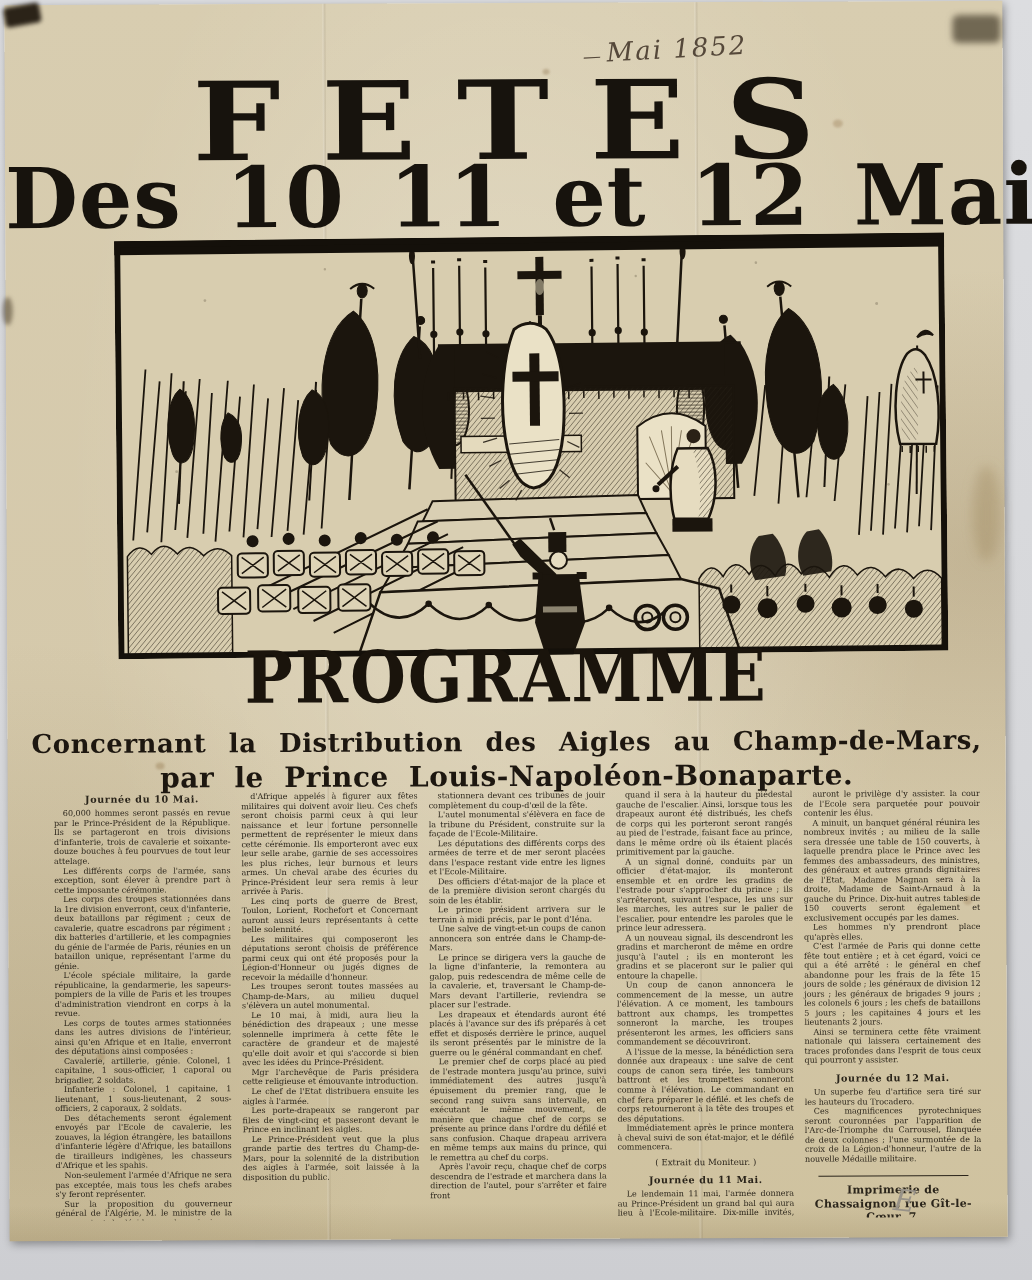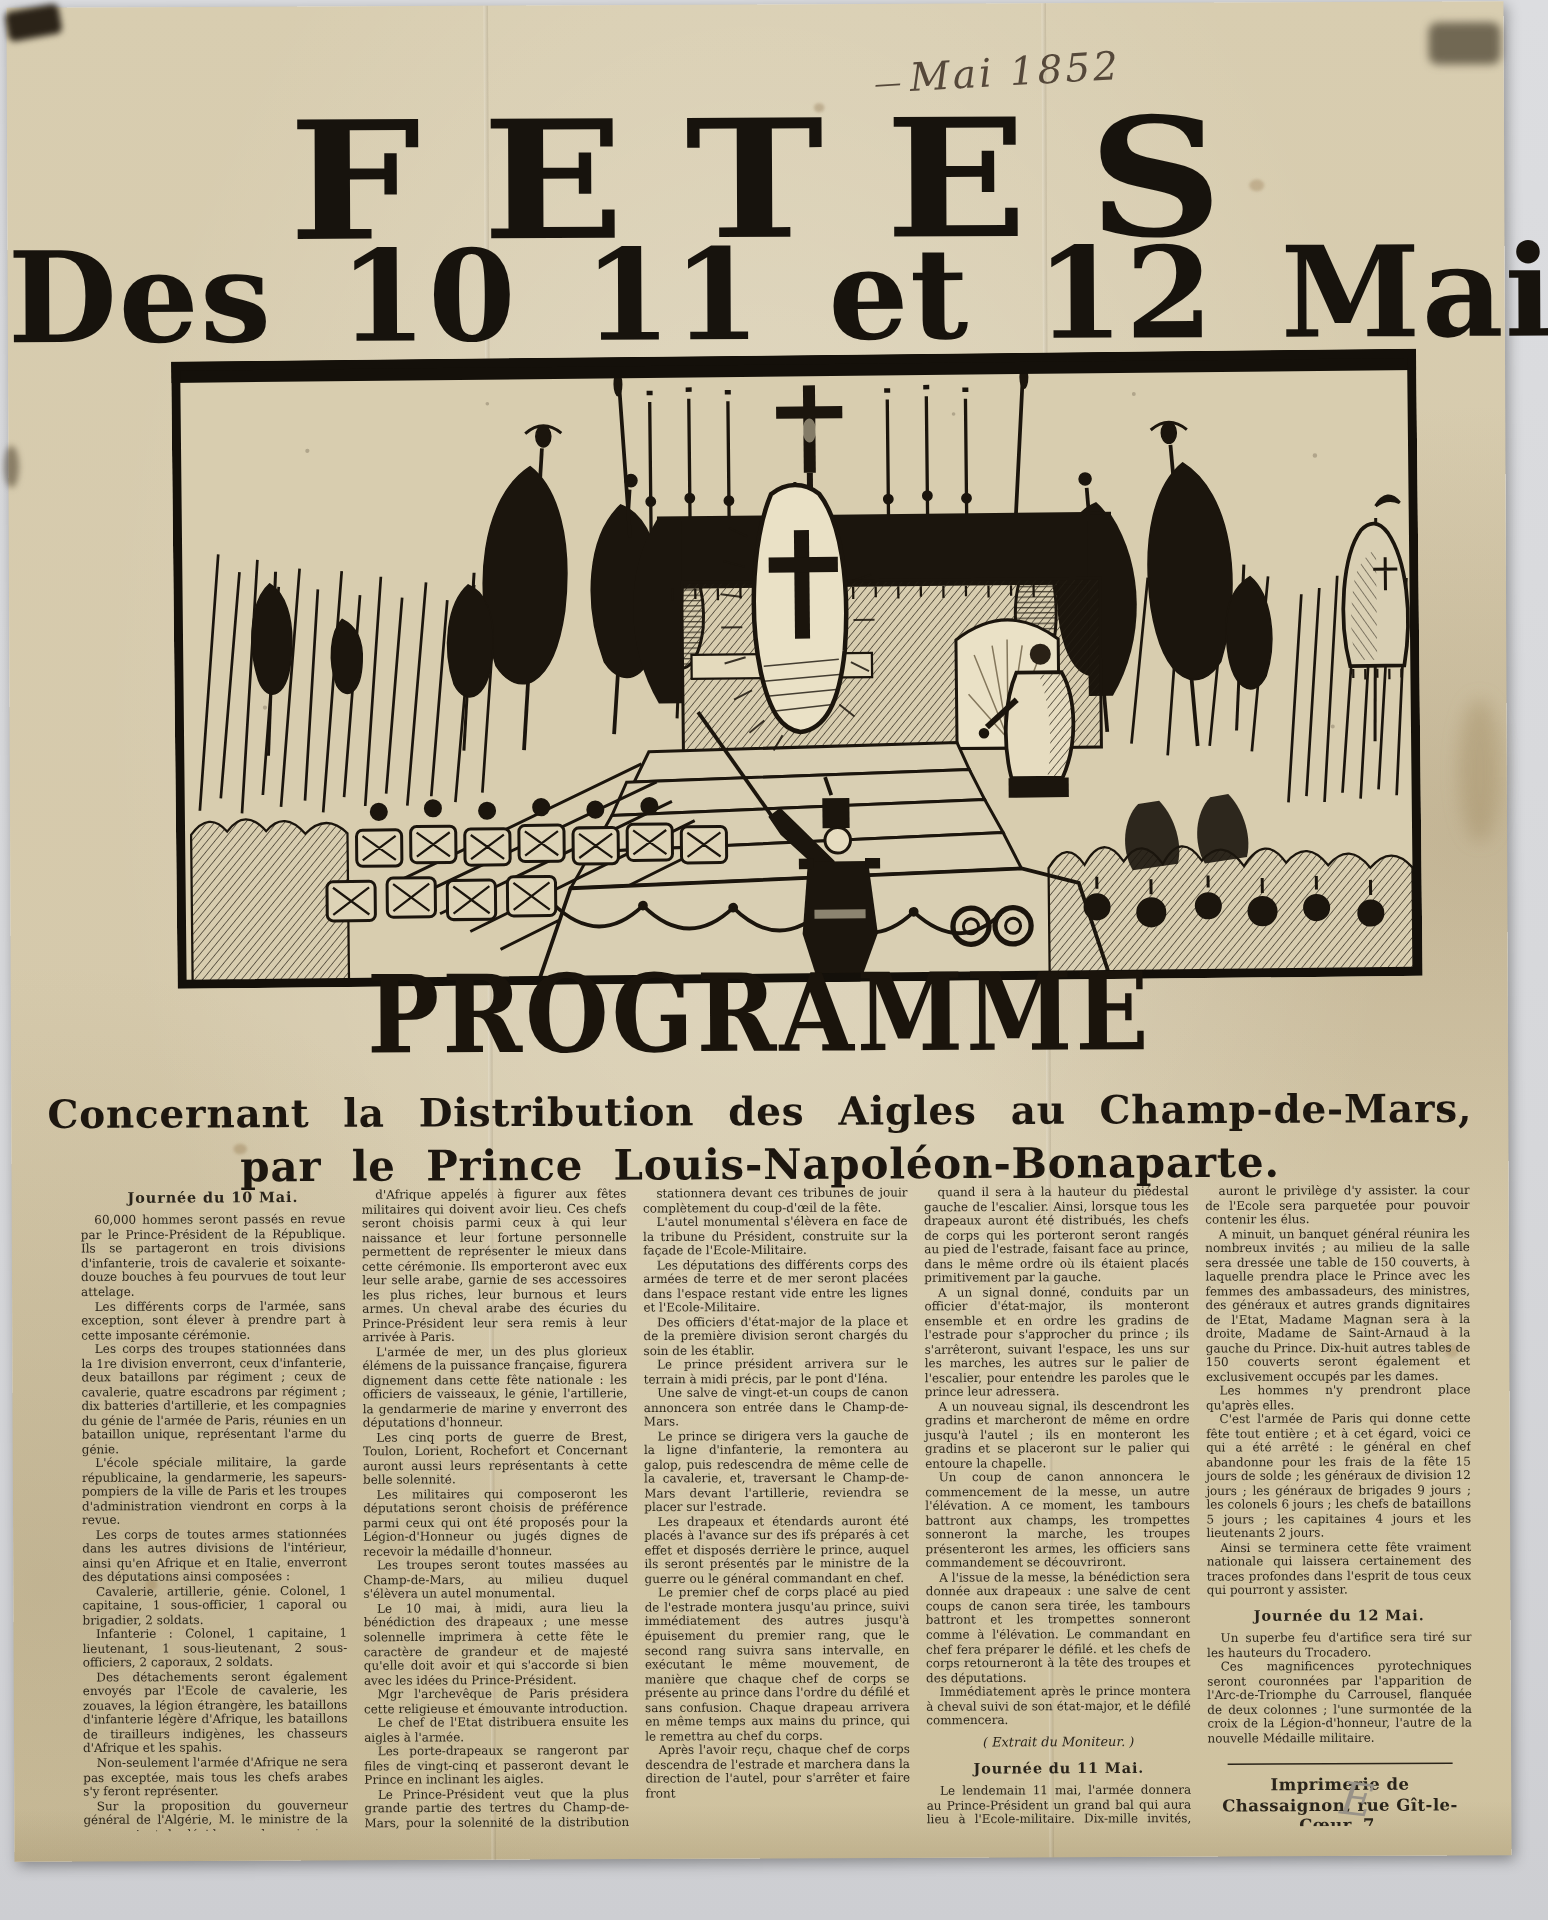--- a/index.html
+++ b/index.html
@@ -72,21 +72,21 @@
   }
 
   .cols{
     position:absolute;left:46px;top:788px;width:926px;height:428px;
     display:flex;gap:11px;overflow:hidden;color:#2a241a;
   }
   .col{flex:1 1 0;font-size:8px;line-height:1.19;text-align:justify;}
   .col p{margin:0;text-indent:9px;}
   .col-heading{text-align:center;font-weight:bold;font-size:9.6px;letter-spacing:.6px;margin:7px 0 4px;text-indent:0;}
   .col-heading:first-child{margin-top:1px;}
-  .col-extract{text-align:center;font-style:italic;font-size:8.6px;margin:5px 0 2px;text-indent:0;}
+  .col-extract{text-align:center;font-size:8.6px;margin:5px 0 2px;text-indent:0;}
   .col-rule{width:150px;border-top:1.6px solid #2a241a;margin:12px auto 7px;}
   .col-imprint{text-align:center;font-weight:bold;font-size:11px;letter-spacing:.3px;text-indent:0;}
 
   .pencil-e{
     position:absolute;left:884px;top:1182px;font-size:30px;font-style:italic;
     color:#989288;transform:rotate(7deg);letter-spacing:1px;
   }
 </style>
 </head>
 <body>
@@ -343,21 +343,20 @@
         <p class="col-para">L'école spéciale militaire, la garde républicaine, la gendarmerie, les sapeurs-pompiers de la ville de Paris et les troupes d'administration viendront en corps à la revue.</p>
         <p class="col-para">Les corps de toutes armes stationnées dans les autres divisions de l'intérieur, ainsi qu'en Afrique et en Italie, enverront des députations ainsi composées :</p>
         <p class="col-para">Cavalerie, artillerie, génie. Colonel, 1 capitaine, 1 sous-officier, 1 caporal ou brigadier, 2 soldats.</p>
         <p class="col-para">Infanterie : Colonel, 1 capitaine, 1 lieutenant, 1 sous-lieutenant, 2 sous-officiers, 2 caporaux, 2 soldats.</p>
         <p class="col-para">Des détachements seront également envoyés par l'Ecole de cavalerie, les zouaves, la légion étrangère, les bataillons d'infanterie légère d'Afrique, les bataillons de tirailleurs indigènes, les chasseurs d'Afrique et les spahis.</p>
         <p class="col-para">Non-seulement l'armée d'Afrique ne sera pas exceptée, mais tous les chefs arabes s'y feront représenter.</p>
         <p class="col-para">Sur la proposition du gouverneur général de l'Algérie, M. le ministre de la guerre vient de décider que les principaux chefs arabes de chaque province seront désignés pour se rendre à Paris avec les différents détachements de l'armée</p>
       </div>
       <div class="col">
         <p class="col-para">d'Afrique appelés à figurer aux fêtes militaires qui doivent avoir lieu. Ces chefs seront choisis parmi ceux à qui leur naissance et leur fortune personnelle permettent de représenter le mieux dans cette cérémonie. Ils emporteront avec eux leur selle arabe, garnie de ses accessoires les plus riches, leur burnous et leurs armes. Un cheval arabe des écuries du Prince-Président leur sera remis à leur arrivée à Paris.</p>
-        <p class="col-para">L'armée de mer, un des plus glorieux élémens de la puissance française, figurera dignement dans cette fête nationale : les officiers de vaisseaux, le génie, l'artillerie, la gendarmerie de marine y enverront des députations d'honneur.</p>
         <p class="col-para">Les cinq ports de guerre de Brest, Toulon, Lorient, Rochefort et Concernant auront aussi leurs représentants à cette belle solennité.</p>
         <p class="col-para">Les militaires qui composeront les députations seront choisis de préférence parmi ceux qui ont été proposés pour la Légion-d'Honneur ou jugés dignes de recevoir la médaille d'honneur.</p>
         <p class="col-para">Les troupes seront toutes massées au Champ-de-Mars, au milieu duquel s'élèvera un autel monumental.</p>
         <p class="col-para">Le 10 mai, à midi, aura lieu la bénédiction des drapeaux ; une messe solennelle imprimera à cette fête le caractère de grandeur et de majesté qu'elle doit avoir et qui s'accorde si bien avec les idées du Prince-Président.</p>
         <p class="col-para">Mgr l'archevêque de Paris présidera cette religieuse et émouvante introduction.</p>
         <p class="col-para">Le chef de l'Etat distribuera ensuite les aigles à l'armée.</p>
         <p class="col-para">Les porte-drapeaux se rangeront par files de vingt-cinq et passeront devant le Prince en inclinant les aigles.</p>
         <p class="col-para">Le Prince-Président veut que la plus grande partie des tertres du Champ-de-Mars, pour la solennité de la distribution des aigles à l'armée, soit laissée à la disposition du public.</p>
       </div>
       <div class="col">

